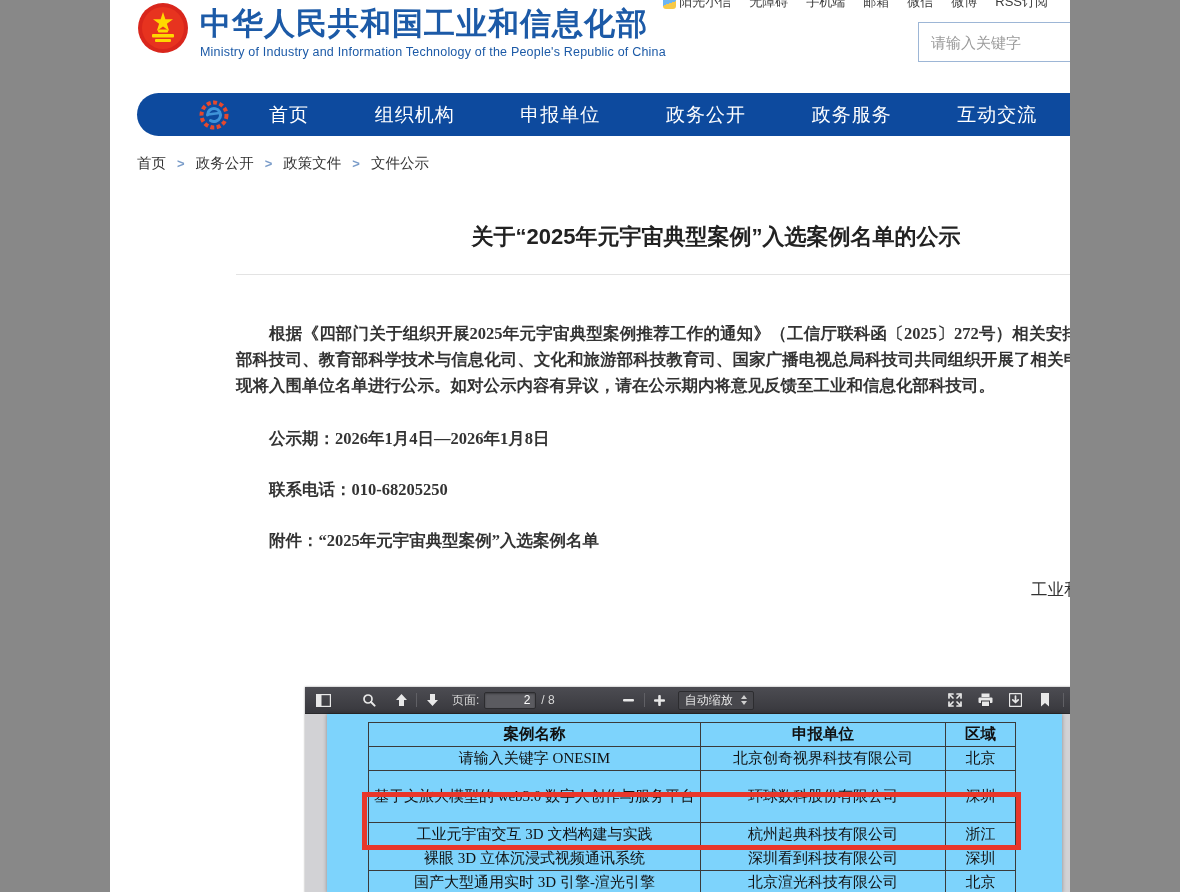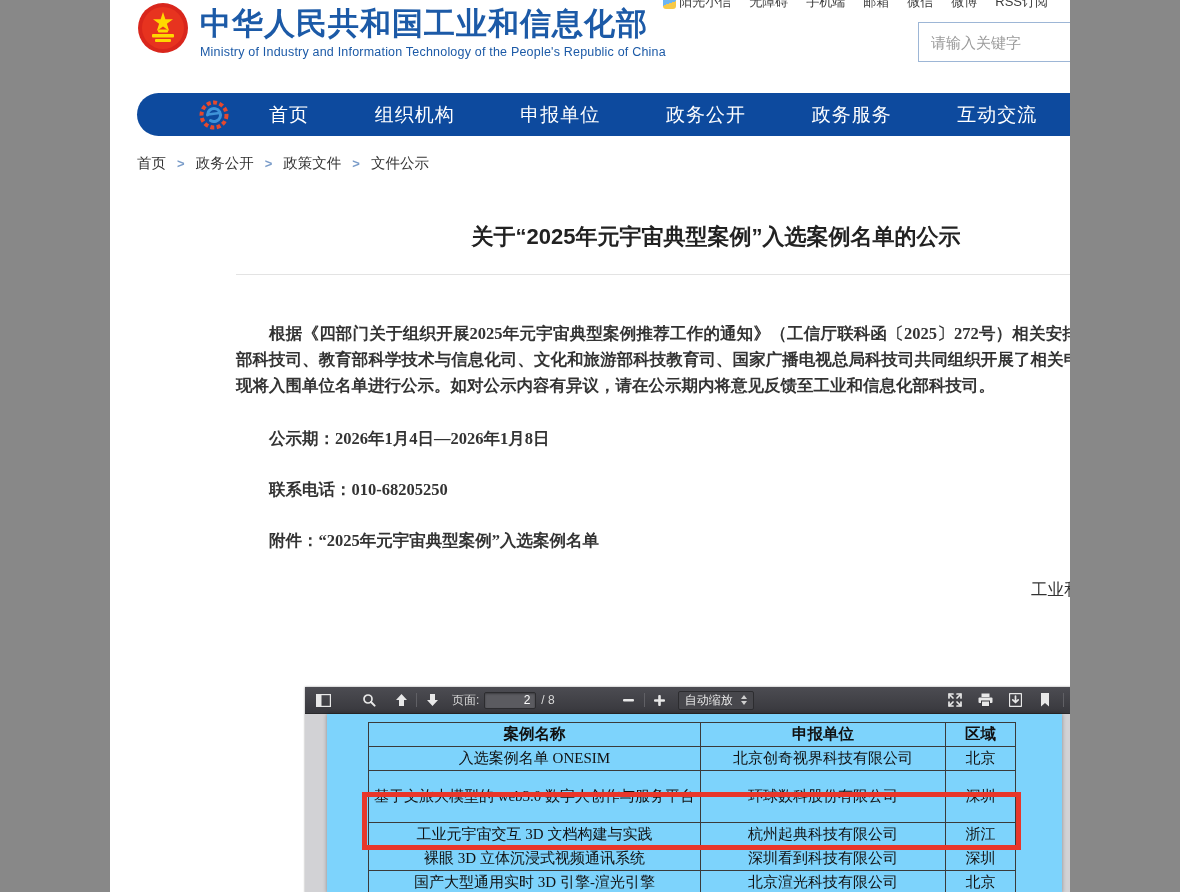--- a/index.html
+++ b/index.html
@@ -312,21 +312,21 @@
               <col class="c2">
               <col class="c3">
             </colgroup>
           <tbody>
               <tr class="h">
             <th>案例名称</th>
             <th>申报单位</th>
             <th>区域</th>
           </tr>
           <tr class="r">
-            <td>入选案例名单 ONESIM</td>
+            <td>请输入关键字 ONESIM</td>
             <td>北京创奇视界科技有限公司</td>
             <td>北京</td>
           </tr>
           <tr class="big">
             <td>基于文旅大模型的 web3.0 数字人创作与服务平台</td>
             <td>环球数科股份有限公司</td>
             <td>深圳</td>
           </tr>
           <tr class="r">
             <td>工业元宇宙交互 3D 文档构建与实践</td>

